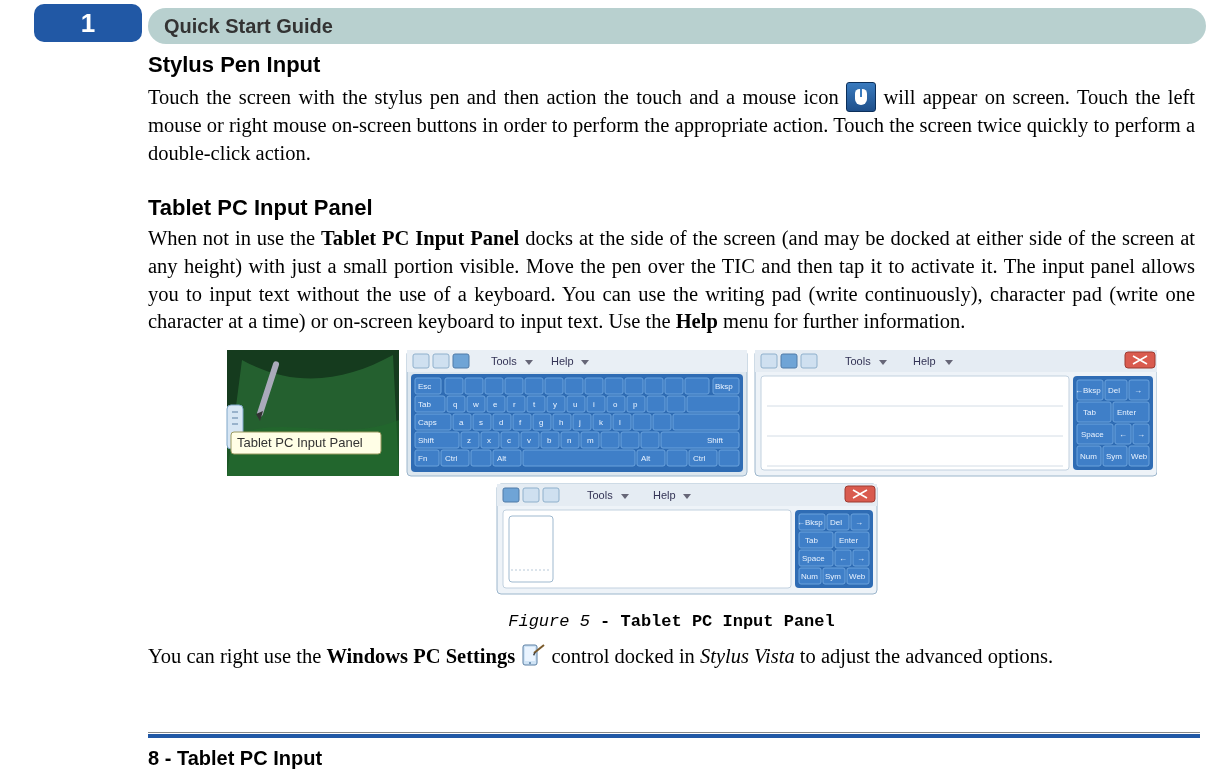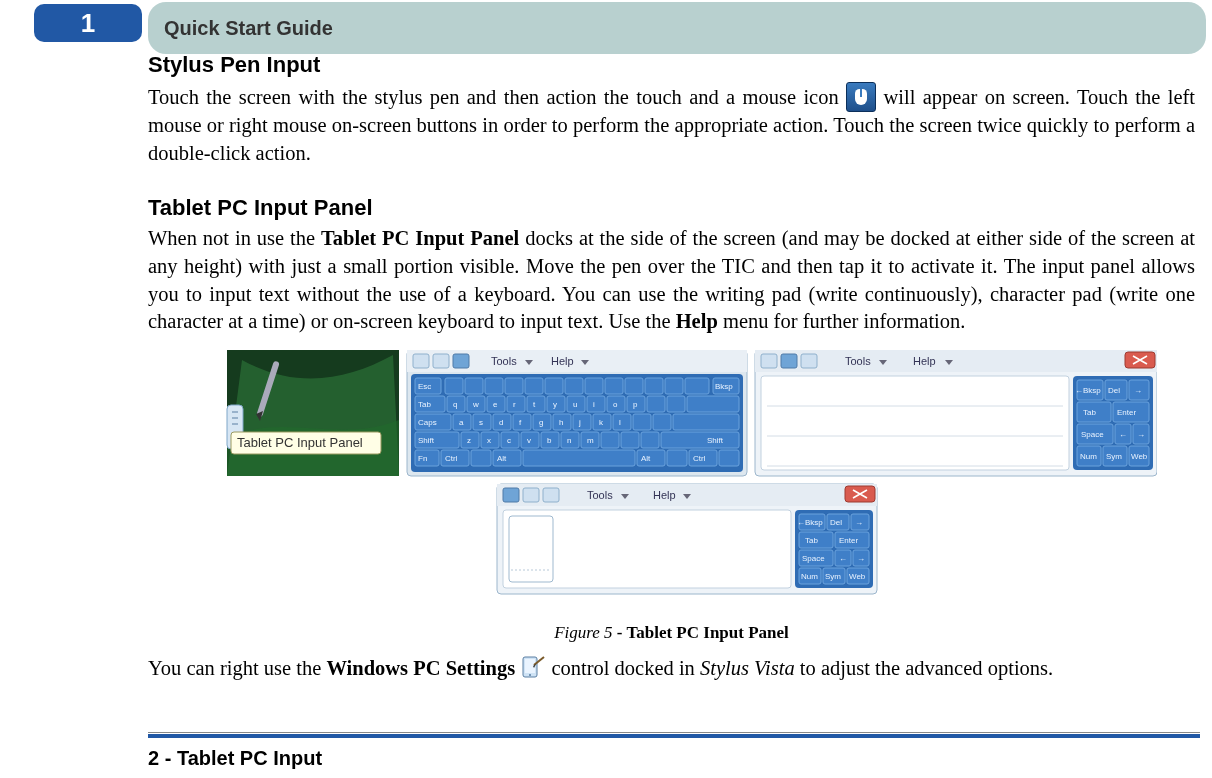--- a/index.html
+++ b/index.html
@@ -24,23 +24,23 @@
     color: #fff;
     font-family: Arial, Helvetica, sans-serif;
     font-weight: bold;
     font-size: 26px;
     text-align: center;
     line-height: 38px;
   }
   .header-bar {
     position: absolute;
     left: 148px;
-    top: 2px;
+    top: 8px;
     right: 6px;
-    height: 52px;
+    height: 36px;
     background: #b8d0cf;
     border-radius: 18px;
     display: flex;
     align-items: center;
     padding-left: 16px;
     font-family: Arial, Helvetica, sans-serif;
     font-weight: bold;
     font-size: 20px;
     color: #333;
   }
@@ -98,24 +98,24 @@
     position: relative;
   }
   .inline-icon-settings svg { width: 100%; height: 100%; }
 
   .figure-area {
     margin-top: 14px;
     text-align: center;
   }
   .figure-area svg { display: block; margin: 0 auto; }
   .figure-caption {
-    font-family: Liberation Serif, serif;
+    font-family: Liberation Mono, monospace;
     font-size: 17px;
     color: #000;
-    margin-top: 13px;
+    margin-top: 2px;
     text-align: center;
   }
   .figure-caption .figlabel { font-style: italic; }
   .figure-caption .figtitle { font-weight: bold; }
 
   .bottom-rule {
     position: absolute;
     left: 148px;
     right: 12px;
     bottom: 40px;
@@ -421,13 +421,13 @@
           <rect x="3" y="2" width="14" height="20" rx="2" fill="#cfe3f5" stroke="#5a7fa3"></rect>
           <rect x="5" y="4" width="10" height="14" fill="#eaf4ff"></rect>
           <path d="M14 10 L24 2" stroke="#7a5a2a" stroke-width="2"></path>
           <polygon points="13,11 16,9 14,13" fill="#333"></polygon>
           <circle cx="10" cy="20" r="1" fill="#5a7fa3"></circle>
         </svg></span><span> control docked in </span><i>Stylus Vista</i><span> to adjust the advanced options.</span>
   </p>
 </div>
 
 <div class="bottom-rule"></div>
-<div class="page-footer">2 - Tablet PC Input</div>
+<div class="page-footer">8 - Tablet PC Input</div>
 
 </body></html>

